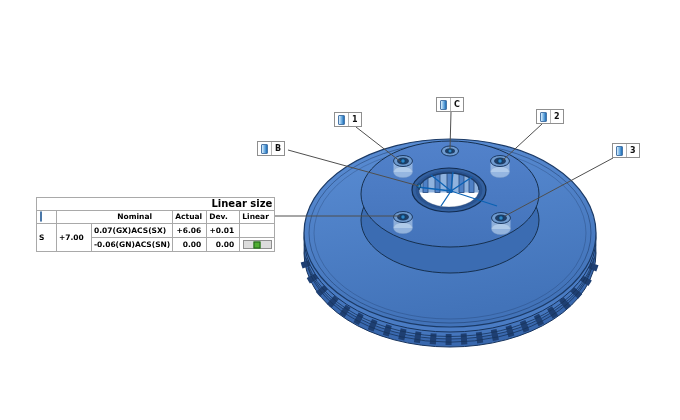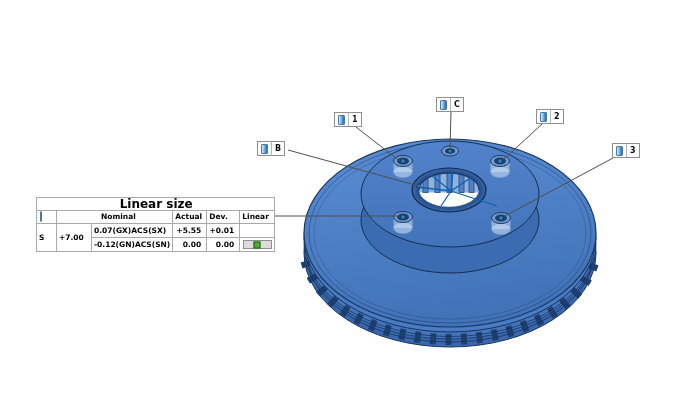--- a/index.html
+++ b/index.html
@@ -33,24 +33,24 @@
     background:#ffffff;table-layout:fixed;color:#000;
     border:1px solid #8a8a8a;
   }
   .meas td{
     border:1px solid #a9a9a9;box-sizing:border-box;
     font-size:7.5px;font-weight:700;line-height:1;
     padding:0 2px;text-align:left;vertical-align:middle;height:13px;
     overflow:hidden;white-space:nowrap;
   }
   .meas tr.t-title td{
-    text-align:center;font-size:12px;height:13px;padding-left:3px;
+    text-align:right;font-size:10px;height:13px;padding-left:3px;
   }
   .meas tr.t-head td{height:13px;}
-  .meas td.r{text-align:left;padding-right:4px;padding-left:44px;}
+  .meas td.r{text-align:center;padding-right:4px;padding-left:44px;}
   .meas td.num{text-align:right;padding-right:5px;font-weight:700;}
   .meas tr.t-data td{height:14px;}
   .meas td.icon-cell{text-align:left;padding-left:3px;}
 
   .checkbar{
     width:29px;height:9px;margin:0 auto;position:relative;
     background:#dcdcdc;border:1px solid #8f8f8f;box-sizing:border-box;
   }
   .checksq{
     position:absolute;left:50%;top:50%;transform:translate(-50%,-50%);
@@ -226,26 +226,26 @@
       <td class="icon-cell"><span class="cicon"></span></td>
       <td colspan="2" class="r">Nominal</td>
       <td>Actual</td>
       <td>Dev.</td>
       <td>Linear</td>
     </tr>
     <tr class="t-data">
       <td rowspan="2">S</td>
       <td rowspan="2">+7.00</td>
       <td>0.07(GX)ACS(SX)</td>
-      <td class="num">+5.55</td>
+      <td class="num">+6.06</td>
       <td class="num">+0.01</td>
       <td></td>
     </tr>
     <tr class="t-data">
-      <td>-0.12(GN)ACS(SN)</td>
+      <td>-0.06(GN)ACS(SN)</td>
       <td class="num">0.00</td>
       <td class="num">0.00</td>
       <td>
         <div class="checkbar">
           <div class="checksq"></div>
         </div>
       </td>
     </tr>
   </tbody>
     </table>

